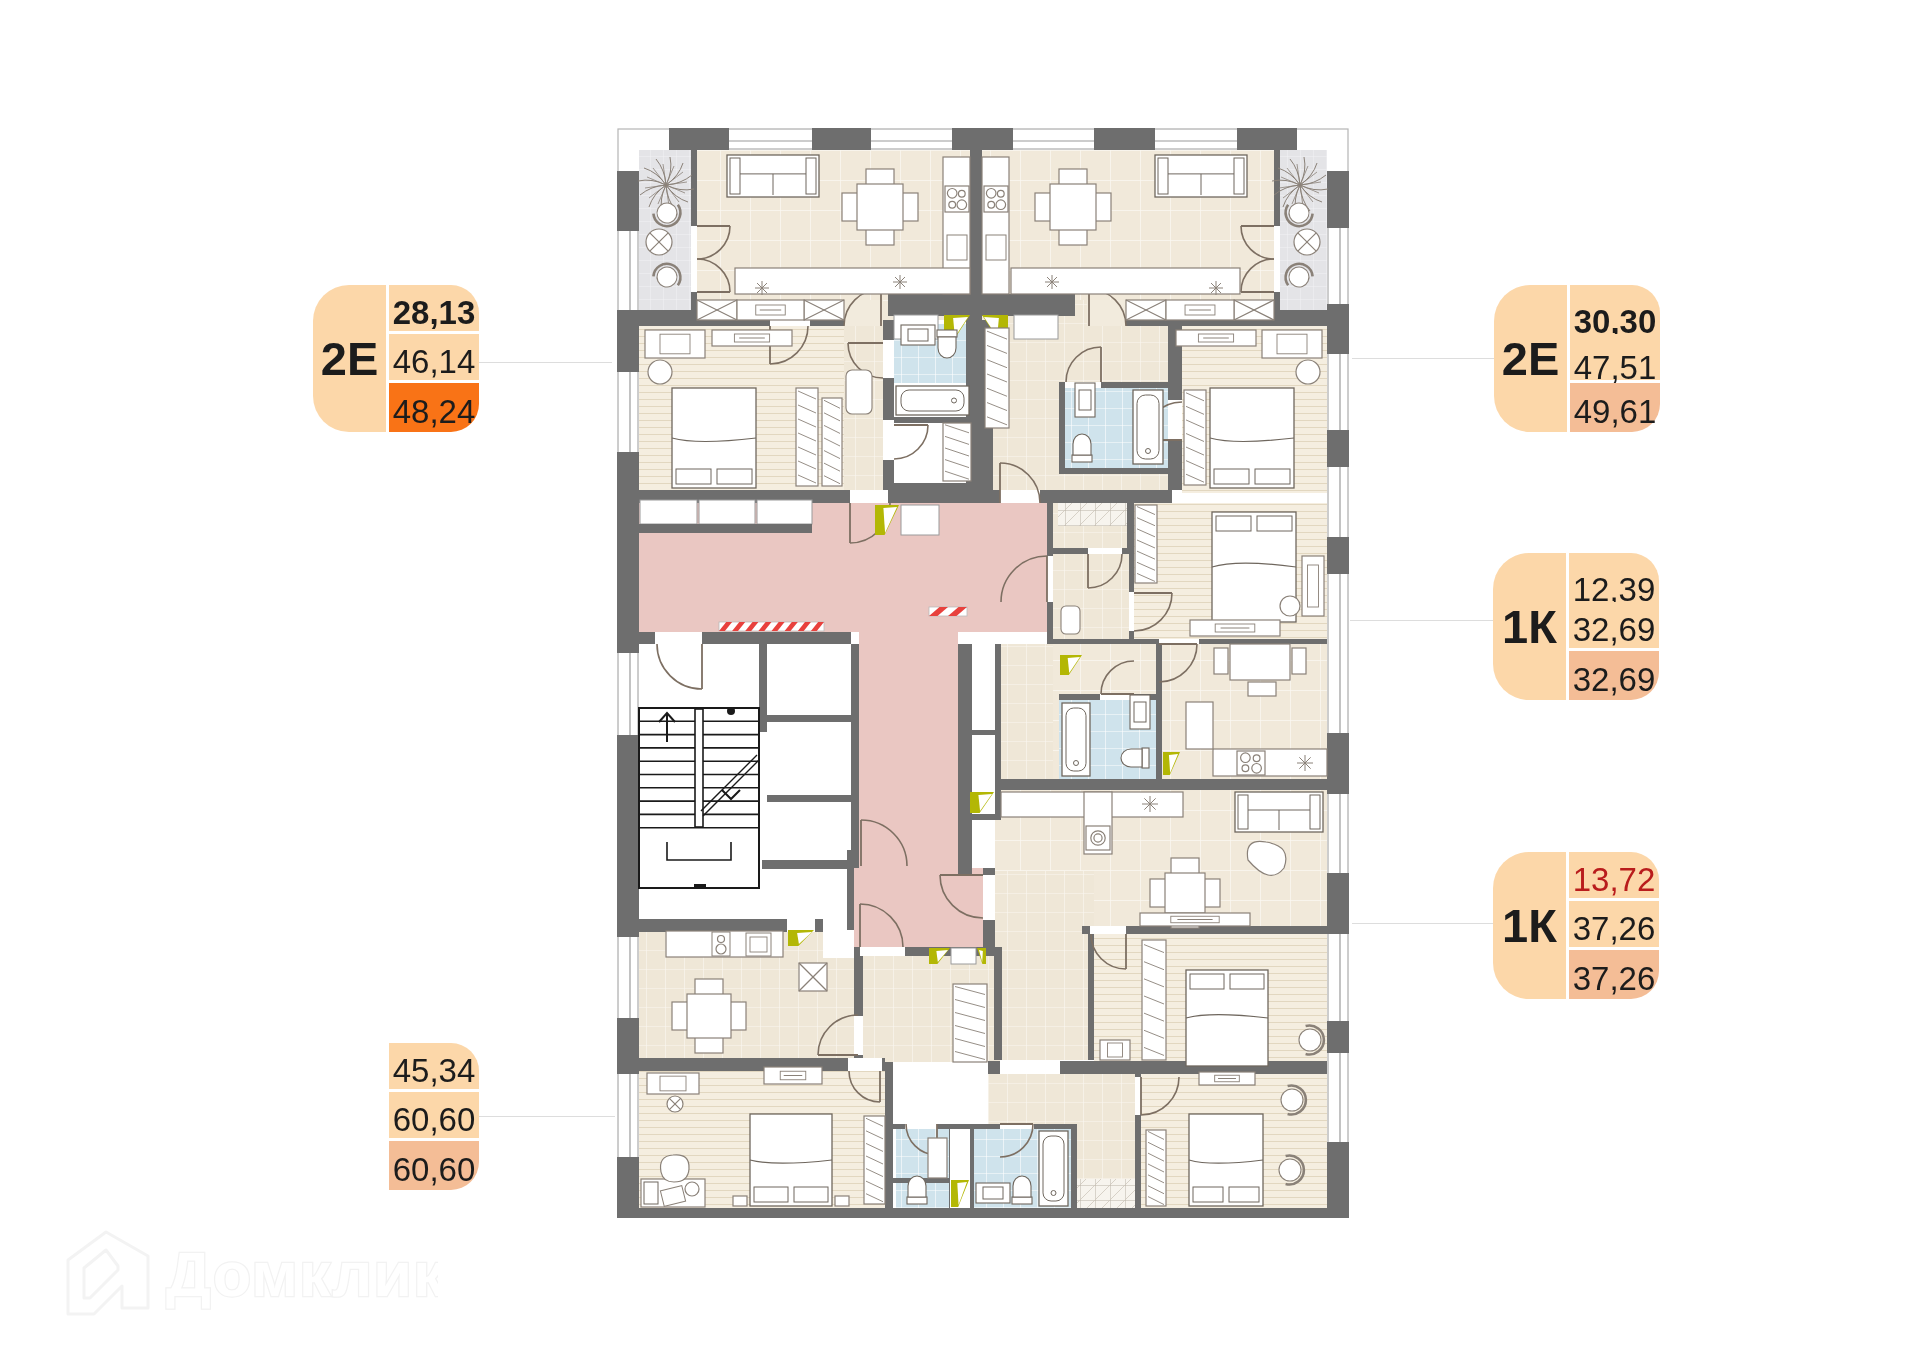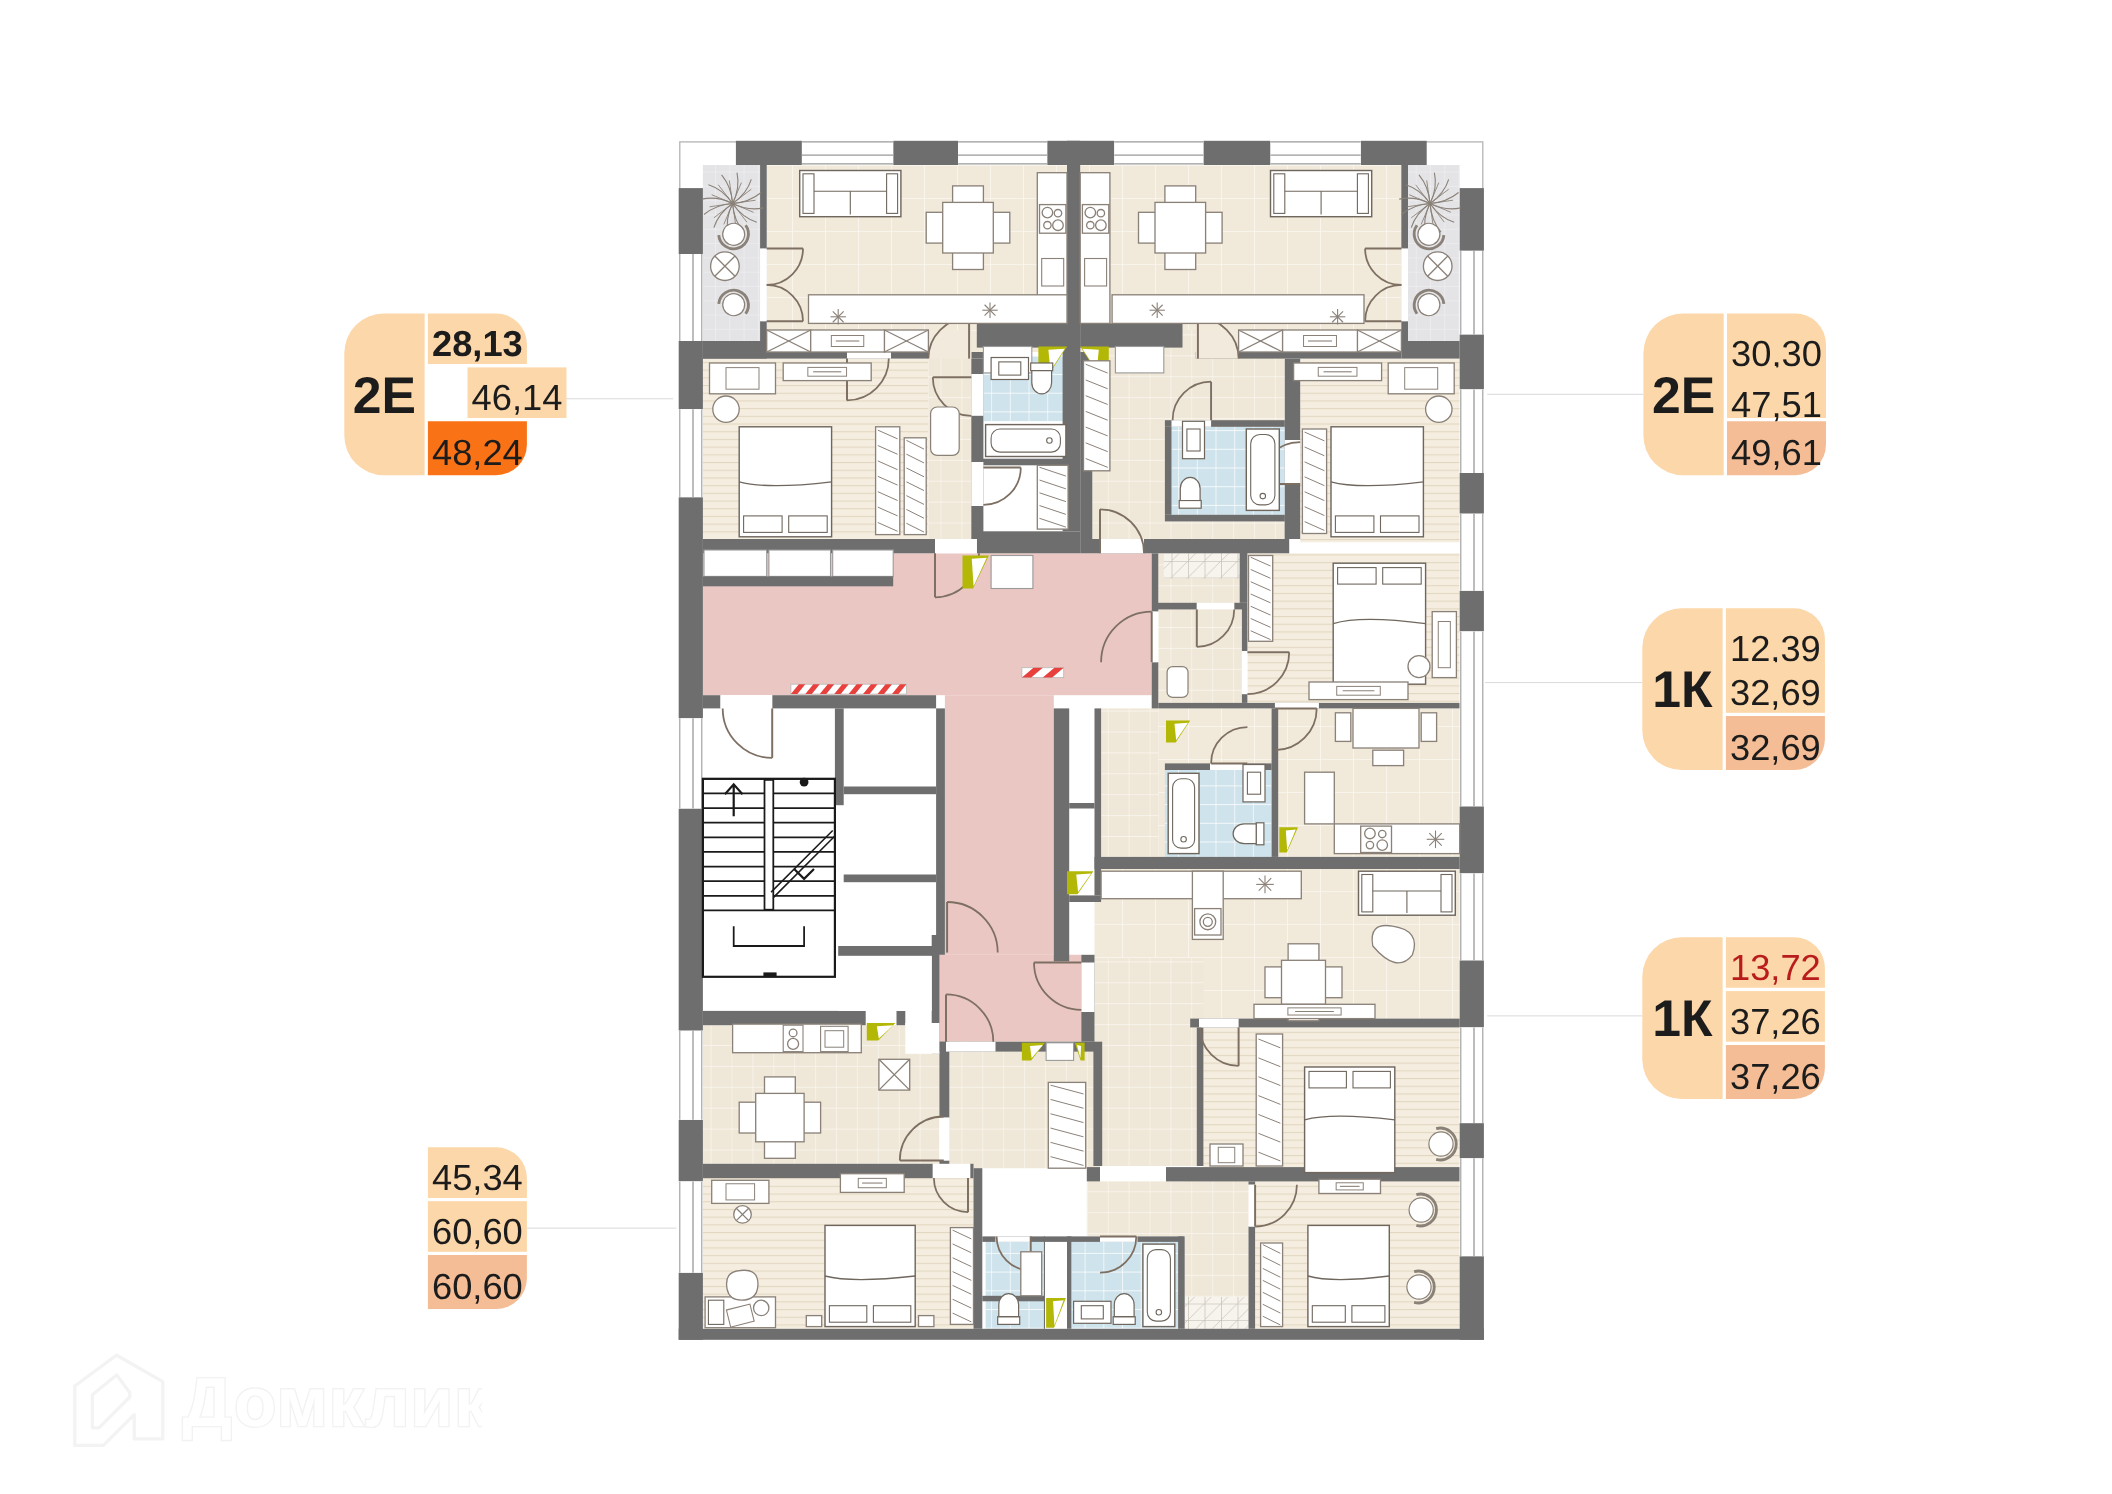--- a/index.html
+++ b/index.html
@@ -1332,27 +1332,27 @@
           <circle cx="0" cy="0" r="11" fill="#ffffff" stroke="#8a8178" stroke-width="1.1"></circle>
           <path d="M -14 -4.4 A 14.5 14.5 0 1 0 14 -4.4" fill="none" stroke="#8a8178" stroke-width="2.6"></path>
         </g>
       </g>
 </svg>
 
 <div style="position:absolute;left:479px;top:362px;width:133px;height:1px;background:#dddddd;"></div>
 <div style="position:absolute;left:313px;top:285px;width:166px;height:147px;">
   <div style="position:absolute;left:0;top:0;width:73px;height:147px;background:#fcd7a9;border-radius:36px 0 0 36px;display:flex;align-items:center;justify-content:center;font-weight:bold;font-size:47px;color:#1c1c1c;">2Е</div>
   <div style="position:absolute;left:76px;top:0;width:90px;height:46px;background:#fcd7a9;border-radius:0 28px 0 0;display:flex;align-items:center;justify-content:center;padding-top:9px;box-sizing:border-box;font-size:33px;color:#1c1c1c;font-weight:bold;">28,13</div>
-  <div style="position:absolute;left:76px;top:49px;width:90px;height:46px;background:#fcd7a9;display:flex;align-items:center;justify-content:center;padding-top:9px;box-sizing:border-box;font-size:33px;color:#1c1c1c;margin-left:36px;">46,14</div>
+  <div style="position:absolute;left:76px;top:49px;width:90px;height:46px;background:#fcd7a9;display:flex;align-items:center;justify-content:center;padding-top:9px;box-sizing:border-box;font-size:33px;color:#1c1c1c;">46,14</div>
   <div style="position:absolute;left:76px;top:98px;width:90px;height:49px;background:#f97316;border-radius:0 0 28px 0;display:flex;align-items:center;justify-content:center;padding-top:9px;box-sizing:border-box;font-size:33px;color:#1c1c1c;">48,24</div>
 </div>
 <div style="position:absolute;left:1352px;top:358px;width:142px;height:1px;background:#dddddd;"></div>
 <div style="position:absolute;left:1494px;top:285px;width:166px;height:147px;">
   <div style="position:absolute;left:0;top:0;width:73px;height:147px;background:#fcd7a9;border-radius:36px 0 0 36px;display:flex;align-items:center;justify-content:center;font-weight:bold;font-size:47px;color:#1c1c1c;">2Е</div>
-  <div style="position:absolute;left:76px;top:0;width:90px;height:64px;background:#fcd7a9;border-radius:0 28px 0 0;display:flex;align-items:center;justify-content:center;padding-top:9px;box-sizing:border-box;font-size:33px;color:#1c1c1c;">30,30</div>
+  <div style="position:absolute;left:76px;top:0;width:90px;height:64px;background:#fcd7a9;border-radius:0 28px 0 0;display:flex;align-items:center;justify-content:center;padding-top:9px;box-sizing:border-box;font-size:33px;color:#1c1c1c;font-weight:bold;">30,30</div>
   <div style="position:absolute;left:76px;top:49px;width:90px;height:46px;background:#fcd7a9;display:flex;align-items:center;justify-content:center;padding-top:21px;box-sizing:border-box;font-size:33px;color:#1c1c1c;">47,51</div>
   <div style="position:absolute;left:76px;top:98px;width:90px;height:49px;background:#f4bd96;border-radius:0 0 28px 0;display:flex;align-items:center;justify-content:center;padding-top:9px;box-sizing:border-box;font-size:33px;color:#1c1c1c;">49,61</div>
 </div>
 <div style="position:absolute;left:1350px;top:620px;width:143px;height:1px;background:#dddddd;"></div>
 <div style="position:absolute;left:1493px;top:553px;width:166px;height:147px;">
   <div style="position:absolute;left:0;top:0;width:73px;height:147px;background:#fcd7a9;border-radius:36px 0 0 36px;display:flex;align-items:center;justify-content:center;font-weight:bold;font-size:47px;color:#1c1c1c;">1К</div>
   <div style="position:absolute;left:76px;top:0;width:90px;height:64px;background:#fcd7a9;border-radius:0 28px 0 0;display:flex;align-items:center;justify-content:center;padding-top:9px;box-sizing:border-box;font-size:33px;color:#1c1c1c;">12,39</div>
   <div style="position:absolute;left:76px;top:49px;width:90px;height:46px;background:#fcd7a9;display:flex;align-items:center;justify-content:center;padding-top:9px;box-sizing:border-box;font-size:33px;color:#1c1c1c;">32,69</div>
   <div style="position:absolute;left:76px;top:98px;width:90px;height:49px;background:#f4bd96;border-radius:0 0 28px 0;display:flex;align-items:center;justify-content:center;padding-top:9px;box-sizing:border-box;font-size:33px;color:#1c1c1c;">32,69</div>
 </div>

